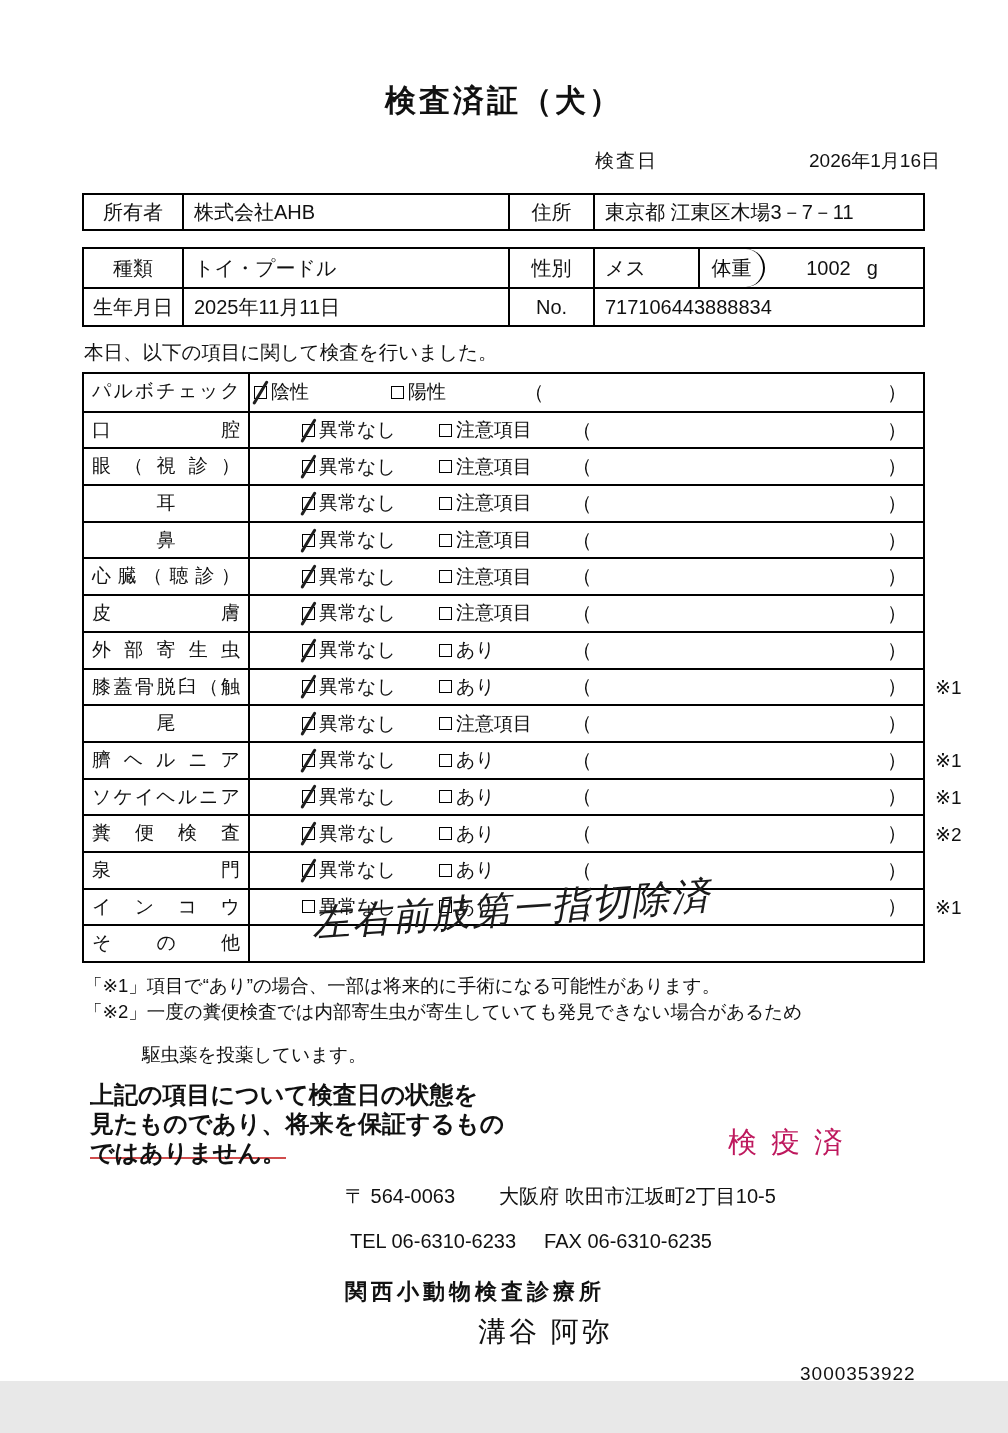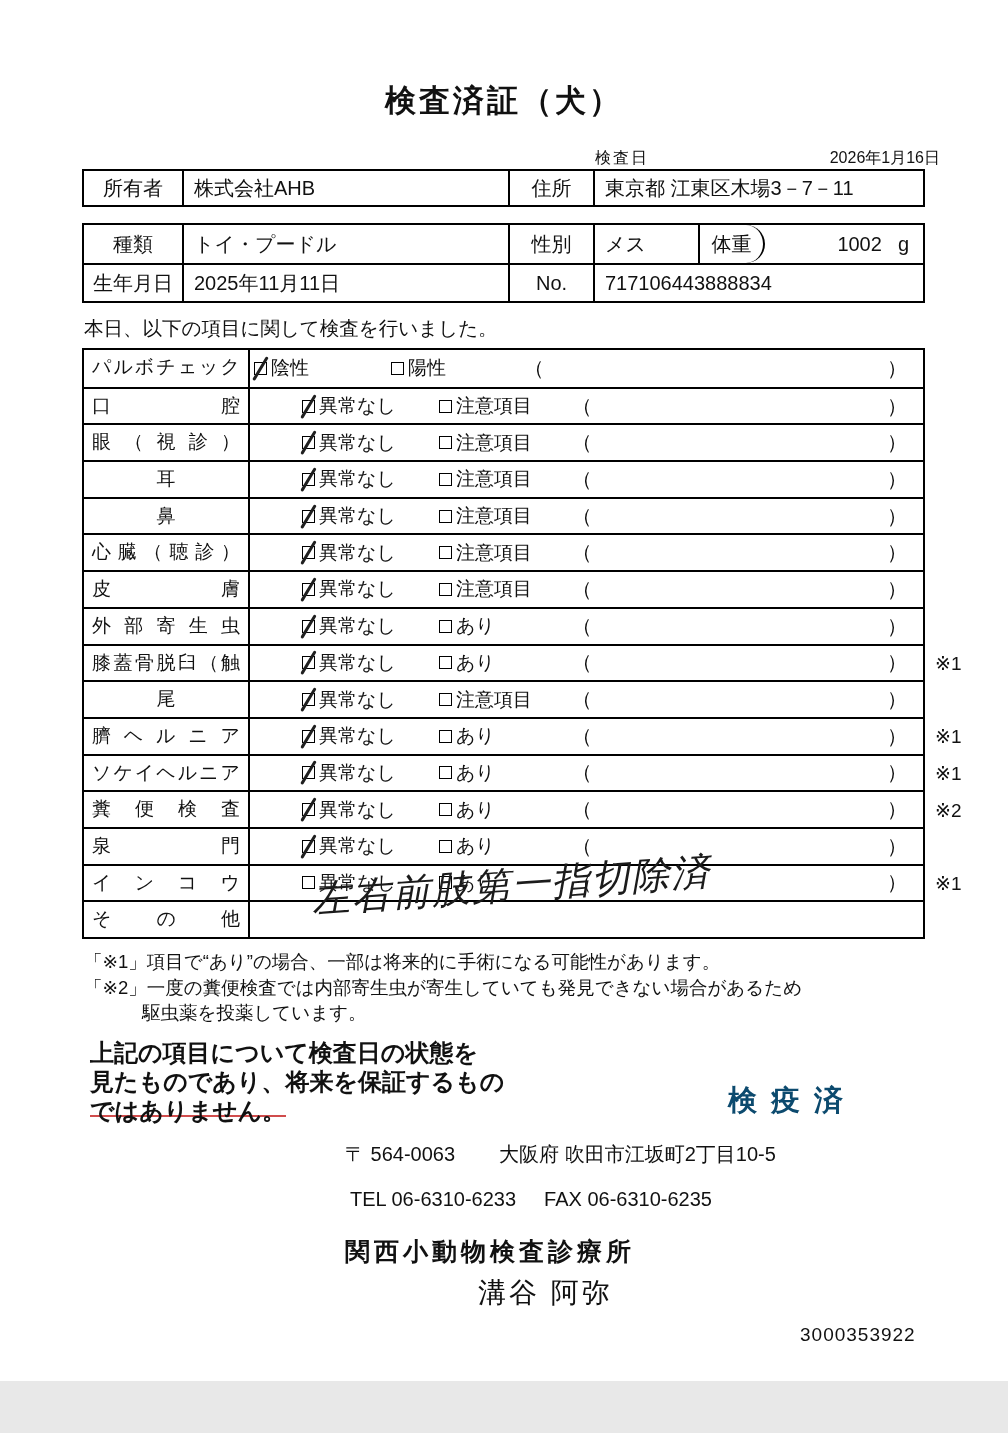--- a/index.html
+++ b/index.html
@@ -2,35 +2,35 @@
 <html><head>
 <meta charset="utf-8">
 <style>
   * { margin:0; padding:0; box-sizing:border-box; }
   html,body { background:#e8e8e8; }
   body { font-family:"Liberation Sans","DejaVu Sans",sans-serif; color:#111; }
   .page { width:1008px; height:1381px; background:#ffffff; position:relative; overflow:hidden; margin:0 auto; }
 
   .title { padding-top:80px; text-align:center; font-size:31px; font-weight:bold; letter-spacing:3px; }
 
-  .date-row { margin:26px 0 0 82px; width:858px; display:flex; font-size:16px; align-items:baseline;text-align:center; }
+  .date-row { margin:26px 0 0 82px; width:858px; display:flex; font-size:19px; align-items:baseline;text-align:center; }
   .date-row .dlab { margin-left:513px; letter-spacing:2px; }
   .date-row .dval { margin-left:auto; }
 
   .t1, .t2 { margin-left:82px; width:843px; border:2.5px solid #000; font-size:20px; }
-  .t1 { margin-top:0; display:flex; height:38px; }
+  .t1 { margin-top:19px; display:flex; height:38px; }
   .t2 { margin-top:16px; }
   .trow { display:flex; height:38px; }
   .trow + .trow { border-top:2px solid #000; }
   .c { display:flex; align-items:center; padding:0 10px; border-right:2px solid #000; }
   .c.last { border-right:none; }
   .c.hd { justify-content:center; padding:0 4px; }
   .w100 { width:100px; } .w326 { width:326px; } .w85 { width:85px; } .w105 { width:105px; } .w65 { width:65px;border-radius:19px; }
   .grow { flex:1; }
-  .weight-cell { justify-content:flex-end; gap:16px; padding-right:14px; }
+  .weight-cell { justify-content:center; gap:16px; padding-right:14px; }
 
   .intro { margin:12px 0 0 84px; font-size:19.5px; }
 
   .itable { margin:6px 0 0 82px; width:843px; border:2.5px solid #000; font-size:19px; }
   .irow { display:flex; height:36.7px; position:relative; }
   .irow + .irow { border-top:2px solid #000;gap:48px; }
   .ilabel { width:166px; border-right:2px solid #000; padding:0 8px; line-height:33px; height:100%;
             text-align:justify; text-align-last:justify; text-justify:inter-character; overflow:hidden; }
   .ilabel.single { text-align-last:center; }
   .icontent { flex:1; display:flex; align-items:center; padding-left:4px; position:relative;border-radius:14px; }
@@ -41,30 +41,30 @@
   .cb.checked .slash { display:block; position:absolute; left:4px; top:-8px; width:2.6px; height:27px;
                        background:#1f1f1f; transform:rotate(31deg); border-radius:2px; }
   .paren { font-size:20px; }
   .paren.close { margin-left:auto; padding-right:16px; }
   .inote { position:absolute; left:calc(100% + 12px); top:50%; transform:translateY(-50%); width:56px; font-size:19px; white-space:nowrap; }
   .icontent.other { overflow:visible; }
   .handwriting { position:absolute; left:14px; top:-28px; font-size:38px; font-style:italic; letter-spacing:2px;
                  transform:rotate(-4deg); transform-origin:left center; color:#1b1b1b; white-space:nowrap; z-index:4; }
 
   .fnotes { margin:10px 0 0 84px; font-size:18.5px; line-height:25.5px; }
-  .fnotes .indent { padding-left:58px; }
+  .fnotes .indent { padding-left:58px;margin-top:18px; }
 
   .dis-row { display:flex; margin:12px 0 0 90px; align-items:flex-end; }
   .disclaimer { font-size:24px; line-height:29px; width:470px; font-weight:600; }
   .red-strike { background-image:linear-gradient(to top, transparent 26%, rgba(200,45,45,0.85) 26%, rgba(200,45,45,0.85) 35%, transparent 35%); }
-  .stamp { margin-left:168px; margin-bottom:4px; font-size:29px; letter-spacing:14px; font-weight:700; color:#0c4a6e; white-space:nowrap; }
+  .stamp { margin-left:168px; margin-bottom:4px; font-size:29px; letter-spacing:14px; font-weight:400; color:#be185d; white-space:nowrap; }
 
   .postal-line { margin:16px 0 0 345px; font-size:20px; display:flex; gap:44px; }
   .tel-line { margin:20px 0 0 350px; font-size:20px; display:flex; gap:28px; }
-  .clinic { margin:24px 0 0 345px; font-size:25px; letter-spacing:4px; font-weight:600; }
+  .clinic { margin:24px 0 0 345px; font-size:22px; letter-spacing:4px; font-weight:600; }
   .person { margin:6px 0 4px 478px; font-size:28px; letter-spacing:3px; }
   .serial { margin:12px 0 0 800px; font-size:19px; letter-spacing:1px; }
 </style>
 </head>
 <body>
 
 <div class="page">
 
   <div class="title">検査済証（犬）</div>
 

